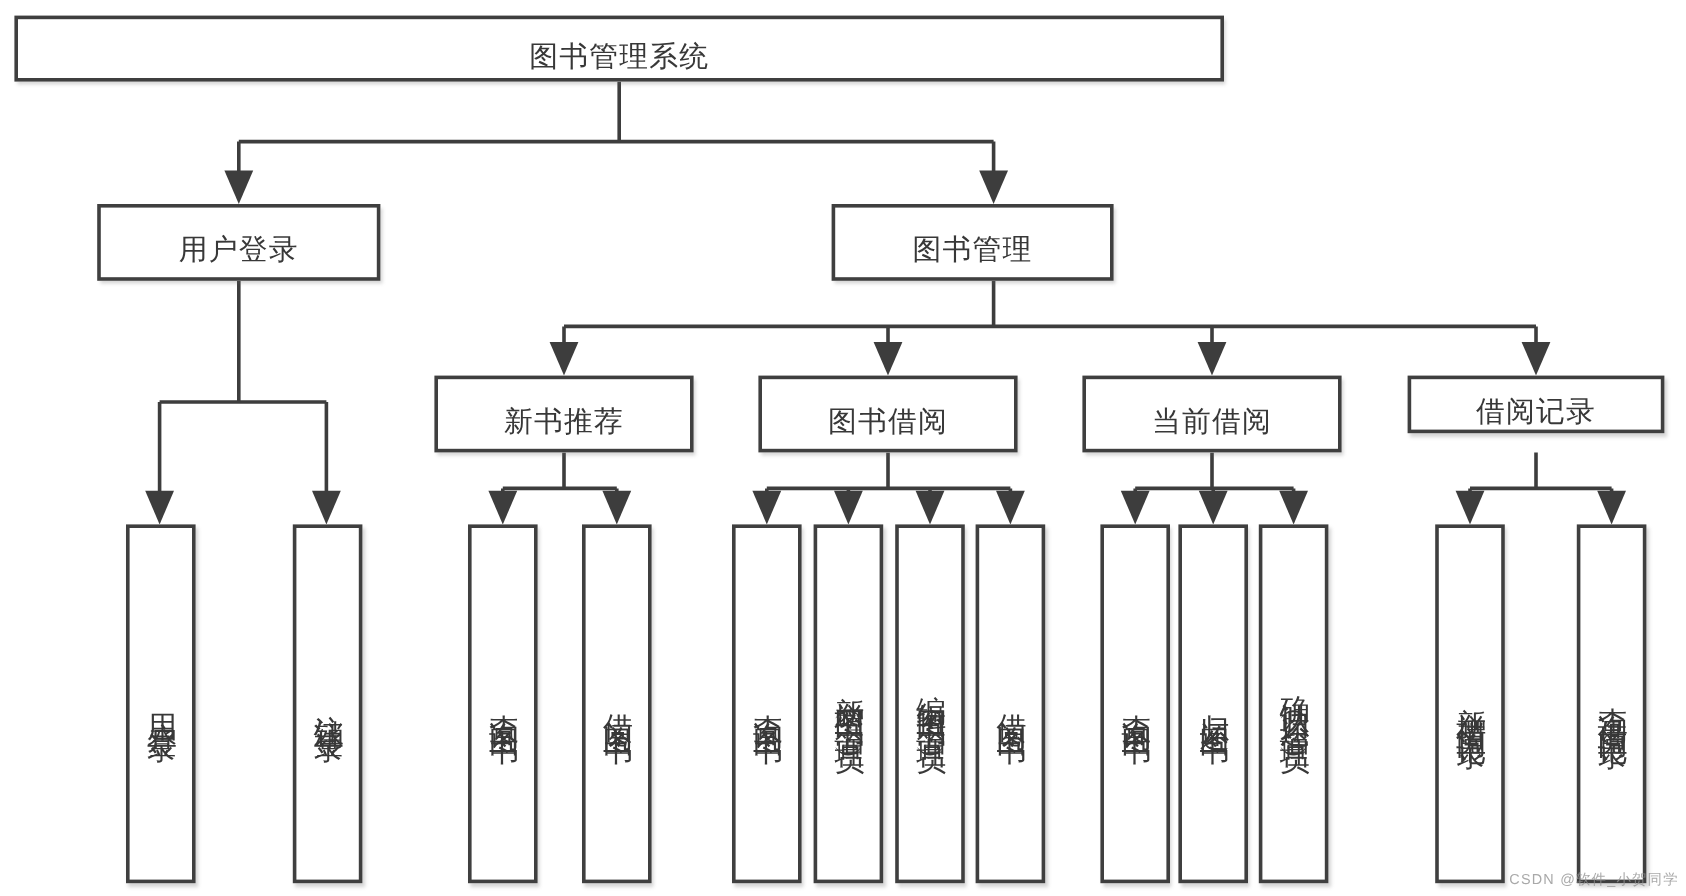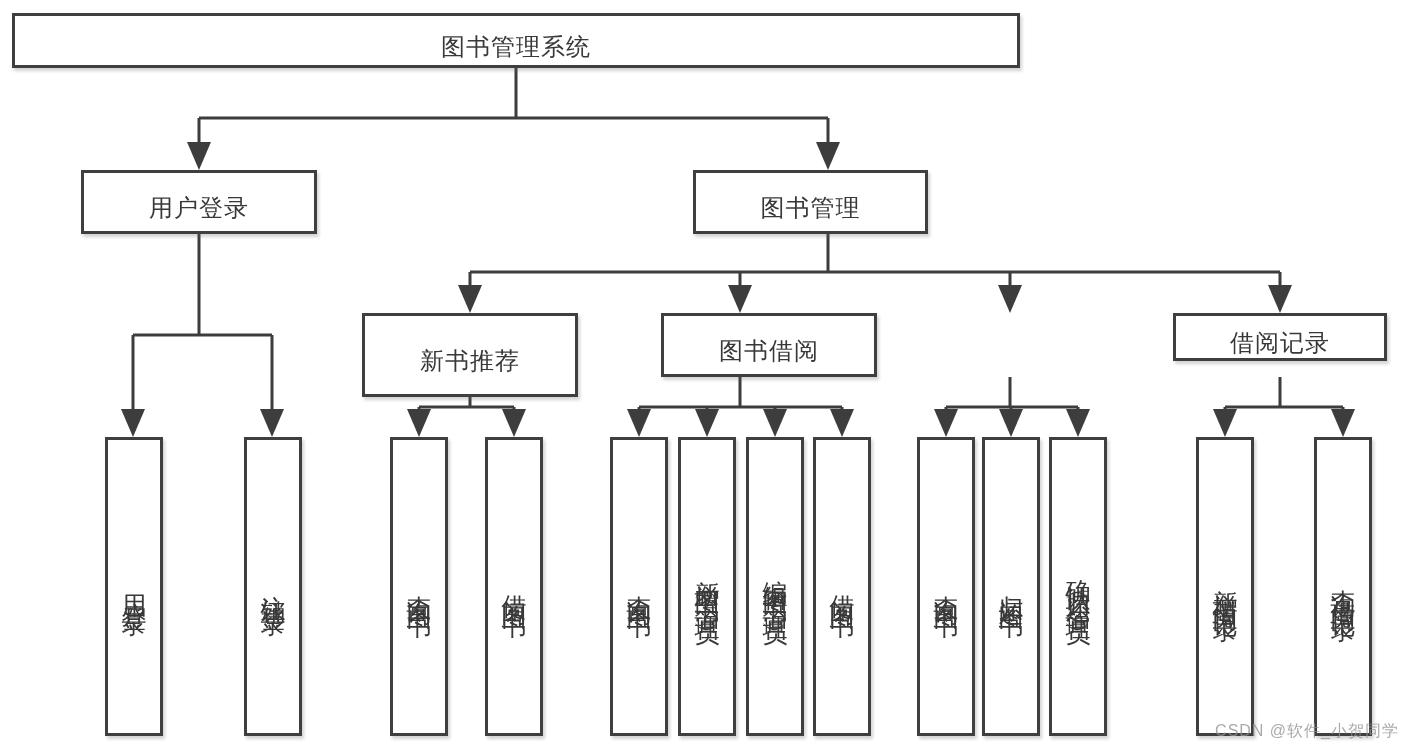--- a/index.html
+++ b/index.html
@@ -8,21 +8,21 @@
   .stage{position:absolute;left:0;top:0;width:1405px;height:747px;background:#ffffff;}
   .wires{position:absolute;left:0;top:0;pointer-events:none;}
   .wire{stroke:#3d3d3d;stroke-width:3;fill:none;}
   .head{fill:#3d3d3d;stroke:none;}
   .box{position:absolute;box-sizing:border-box;background:#ffffff;
        border:3px solid #3f3f3f;display:flex;align-items:center;justify-content:center;
        box-shadow:2px 3px 3px rgba(100,100,100,0.28);}
   .hbox .label{font-size:24px;letter-spacing:1px;color:#383838;white-space:nowrap;margin-top:12px;}
   .vbox .label{writing-mode:vertical-rl;font-size:25px;letter-spacing:6px;
                color:#383838;line-height:1;white-space:nowrap;}
-  .watermark{position:absolute;right:6px;bottom:5px;font-size:16px;
+  .watermark{position:absolute;right:6px;bottom:5px;font-size:12px;
              color:rgba(148,148,148,0.8);letter-spacing:1px;z-index:5;white-space:nowrap;}
 </style>
 </head>
 <body>
 
 <div class="stage">
 
   <svg class="wires" width="1405" height="747" viewBox="0 0 1405 747">
     <g>
       <path class="wire" d="M516,68 V118 M199,118 H828 M199,118 V146 M828,118 V146"></path>
@@ -70,25 +70,28 @@
     <span class="label">图书管理系统</span>
   </div>
 
   <div class="box hbox" style="left:81px;top:170px;width:236px;height:64px">
     <span class="label">用户登录</span>
   </div>
   <div class="box hbox" style="left:693px;top:170px;width:235px;height:64px">
     <span class="label">图书管理</span>
   </div>
 
-  <div class="box hbox" style="left:362px;top:313px;width:216px;height:84px">
+  <div class="box hbox" style="left:362px;top:313px;width:216px;height:64px">
     <span class="label">新书推荐</span>
   </div>
-  <div class="box hbox" style="left:661px;top:313px;width:216px;height:64px">
+  <div class="box hbox" style="left:632px;top:313px;width:216px;height:64px">
     <span class="label">图书借阅</span>
+  </div>
+  <div class="box hbox" style="left:902px;top:313px;width:216px;height:64px">
+    <span class="label">当前借阅</span>
   </div>
   <div class="box hbox" style="left:1173px;top:313px;width:214px;height:48px">
     <span class="label">借阅记录</span>
   </div>
 
   <div class="box vbox" style="left:105px;top:437px;width:58px;height:299px">
     <span class="label">用户登录</span>
   </div>
   <div class="box vbox" style="left:244px;top:437px;width:58px;height:299px">
     <span class="label">注销登录</span>

